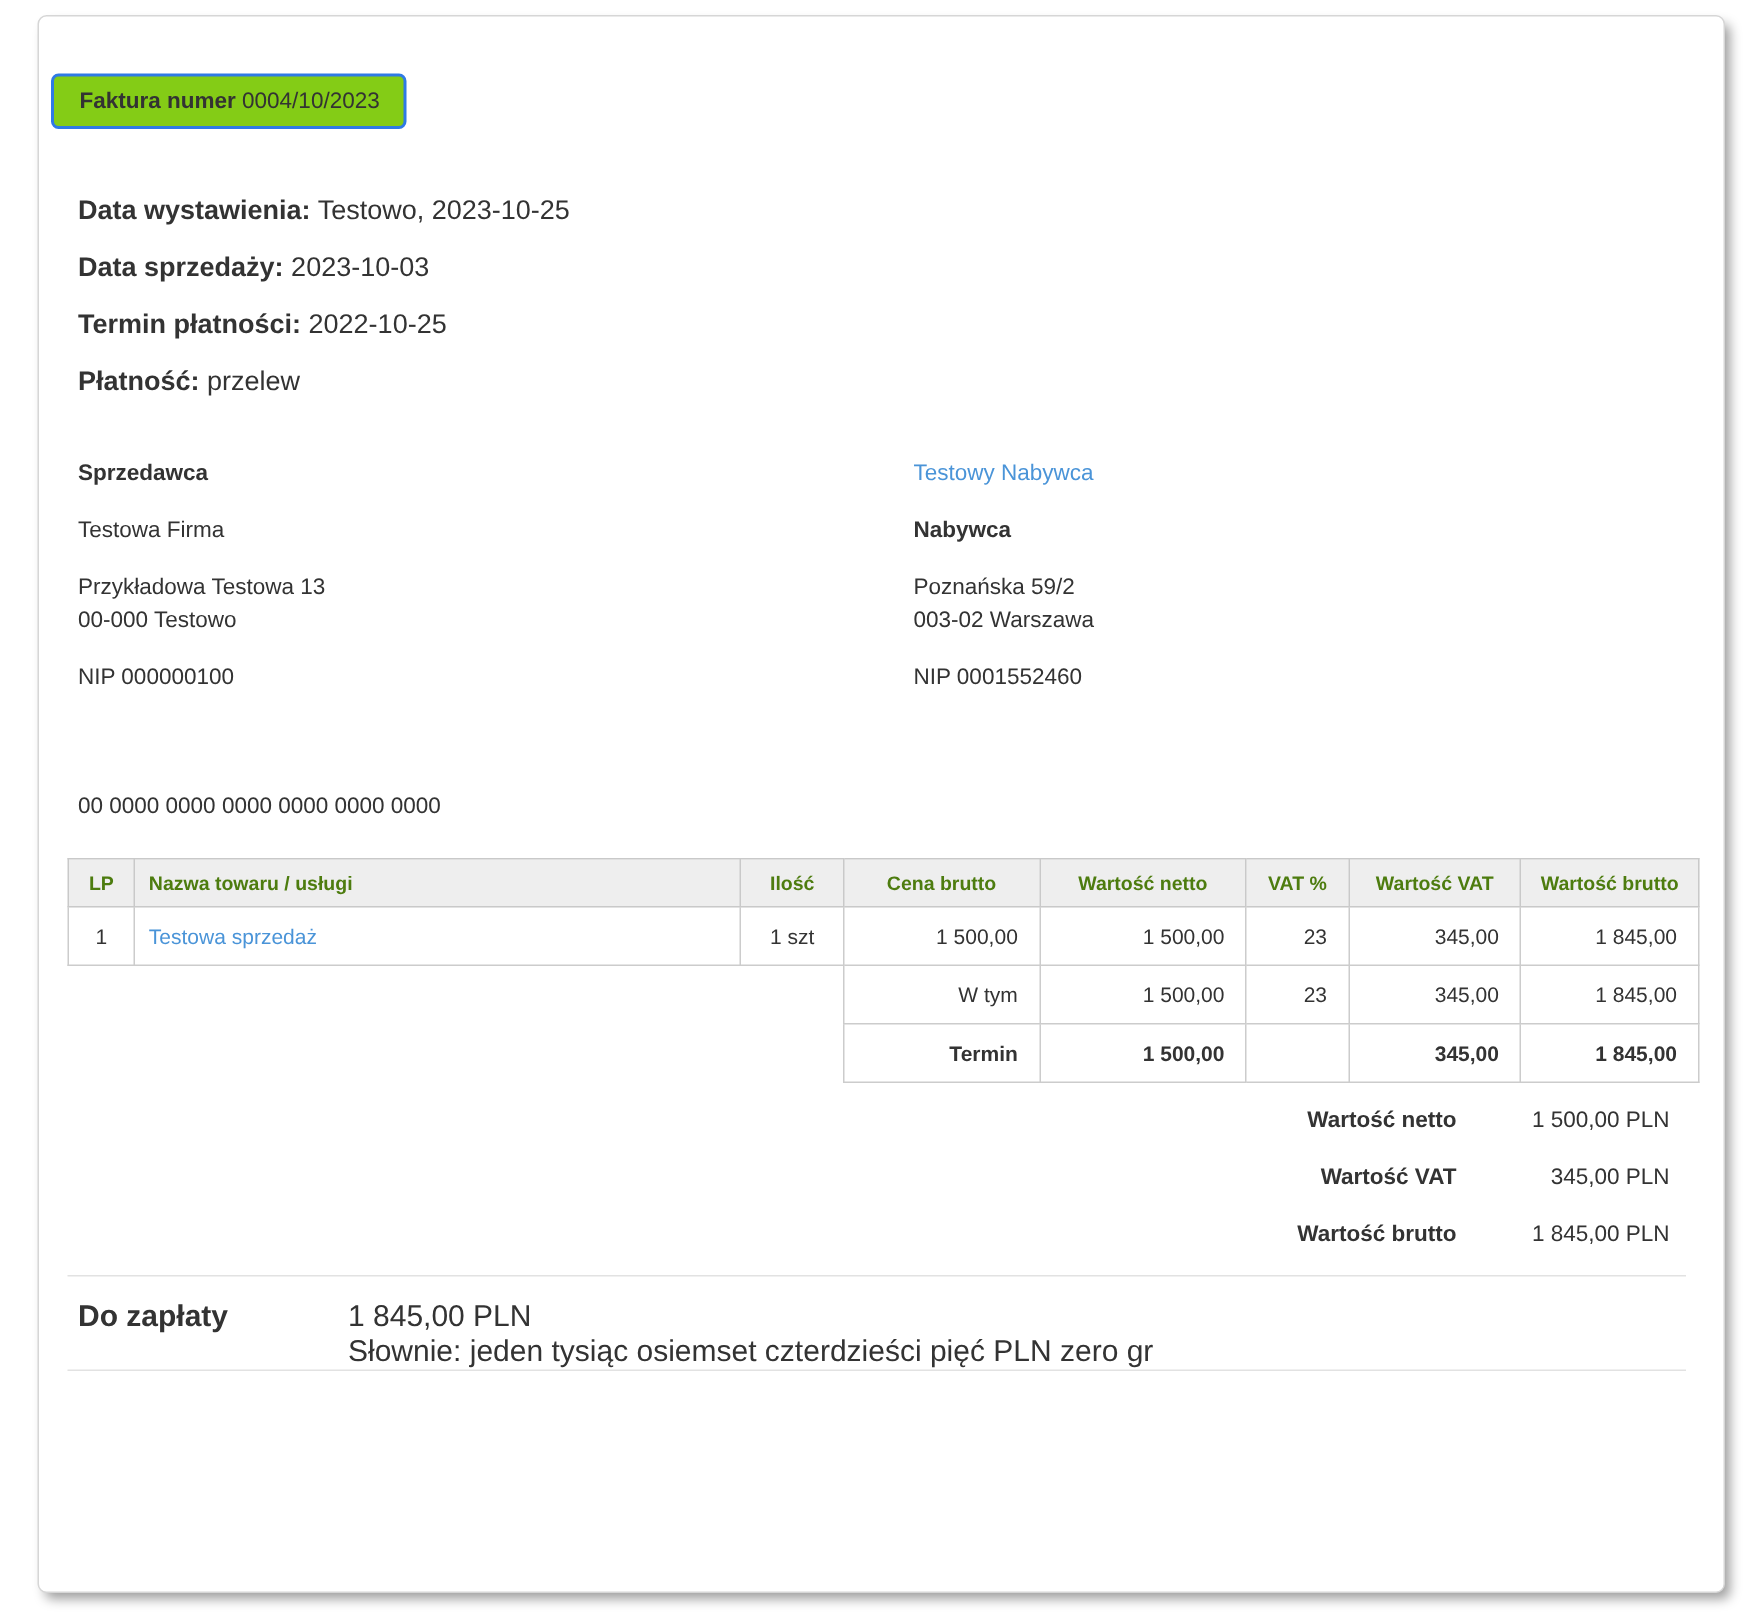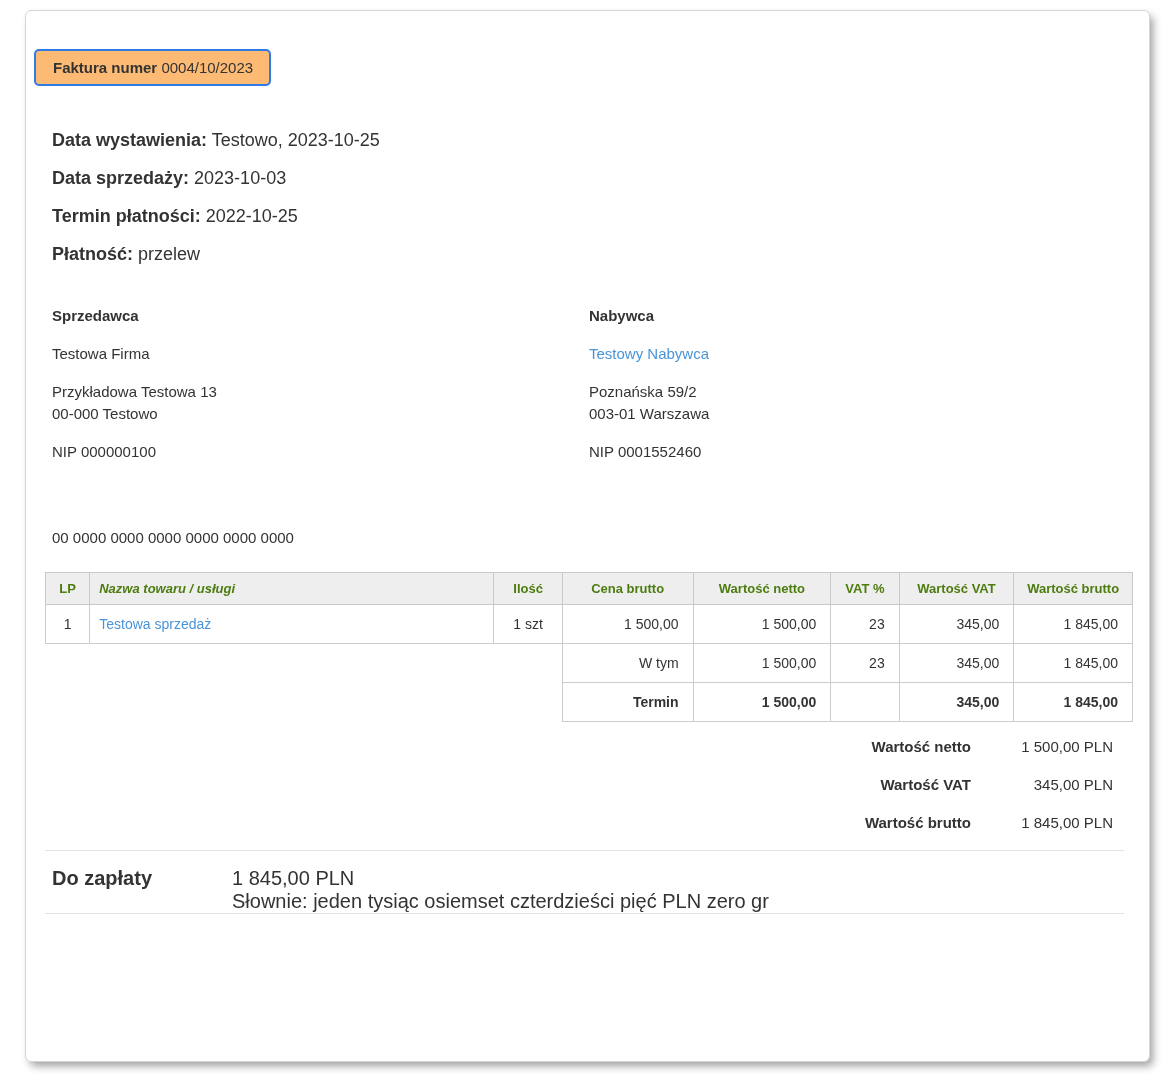--- a/index.html
+++ b/index.html
@@ -3,34 +3,34 @@
 <meta charset="utf-8">
 <style>
   html,body{margin:0;padding:0;background:#ffffff;width:1169px;height:1080px;overflow:hidden;
     font-family:"Liberation Sans","DejaVu Sans",sans-serif;color:#333;}
   .page-card{position:absolute;left:25px;top:10px;width:1125px;height:1052px;box-sizing:border-box;
     background:#fff;border:1px solid #d6d6d6;border-radius:6px;
     box-shadow:4px 5px 8px -1px rgba(0,0,0,0.38);
     padding:38px 26px 0 26px;}
   .b{font-weight:bold;}
   .invoice-number-box{display:inline-block;margin-left:-18px;border:2px solid #2f7ae5;border-radius:5px;
-    padding:8px 16px 8px 17px;font-size:15px;line-height:17px;background:#fdba74;}
+    padding:8px 16px 8px 17px;font-size:15px;line-height:17px;background:#84cc16;}
   .meta-list{margin-top:43px;font-size:18px;}
   .meta-row{line-height:22px;margin-bottom:16px;}
-  .parties{display:flex;margin-top:40px;font-size:15px;}
+  .parties{display:flex;margin-top:40px;font-size:15px;gap:20px;}
   .party{width:537px;flex:0 0 537px;}
   .block{line-height:22px;margin-bottom:16px;}
   a.link{color:#4a94d8;text-decoration:none;cursor:pointer;}
   .bank-account{margin-top:48px;font-size:15px;line-height:22px;}
   table.items{border-collapse:collapse;table-layout:fixed;width:1088px;margin:23px 0 0 -7px;
     font-size:14px;}
   table.items th{background:#eeeeee;border:1px solid #c9c9c9;font-size:13px;font-weight:bold;
     padding:8px 8px;color:#4d7c0f;}
   table.items td{border:1px solid #cccccc;padding:11px 8px;background:#fff;}
-  table.items th.al{text-align:left;padding-left:9px;font-style:italic;}
+  table.items th.al{text-align:left;padding-left:9px;}
   table.items td.name{text-align:left;padding-left:9px;}
   table.items .num{text-align:right;padding-right:14px;}
   table.items .ctr{text-align:center;}
   table.items td.blank{border:none;background:transparent;}
   tr.total-row td{font-weight:bold;}
   .summary{margin-top:14px;font-size:15px;}
   .summary-row{display:flex;justify-content:flex-end;align-items:baseline;line-height:22px;
     margin-bottom:16px;padding-right:10px;}
   .summary-value{width:120px;text-align:right;margin-left:22px;}
   hr.rule{border:0;border-top:1px solid #e2e2e2;margin:0 -1px 0 -7px;}
@@ -73,27 +73,27 @@
     <div class="party">
       <div class="block b">Sprzedawca</div>
       <div class="block">Testowa Firma</div>
       <div class="block">
         <div>Przykładowa Testowa 13</div>
         <div>00-000 Testowo</div>
       </div>
       <div class="block">NIP 000000100</div>
     </div>
     <div class="party">
-      <div class="block b">Nabywca</div>
       <div class="block">
         <a class="link">Testowy Nabywca</a>
       </div>
+      <div class="block b">Nabywca</div>
       <div class="block">
         <div>Poznańska 59/2</div>
-        <div>003-01 Warszawa</div>
+        <div>003-02 Warszawa</div>
       </div>
       <div class="block">NIP 0001552460</div>
     </div>
   </div>
 
   <div class="bank-account">00 0000 0000 0000 0000 0000 0000</div>
 
   <table class="items">
     <colgroup>
       <col style="width:44px">

